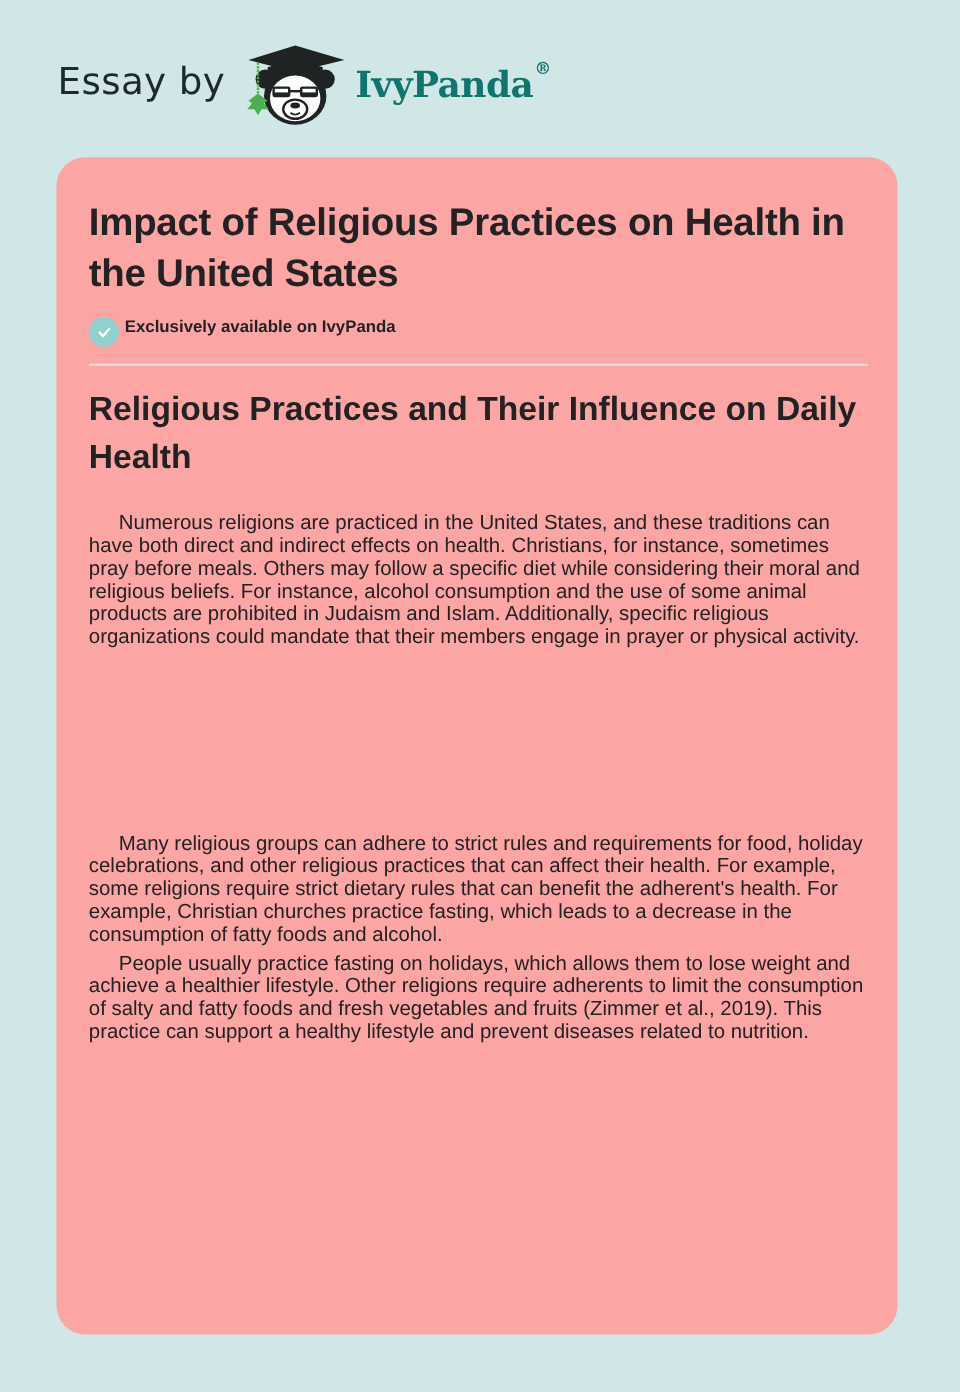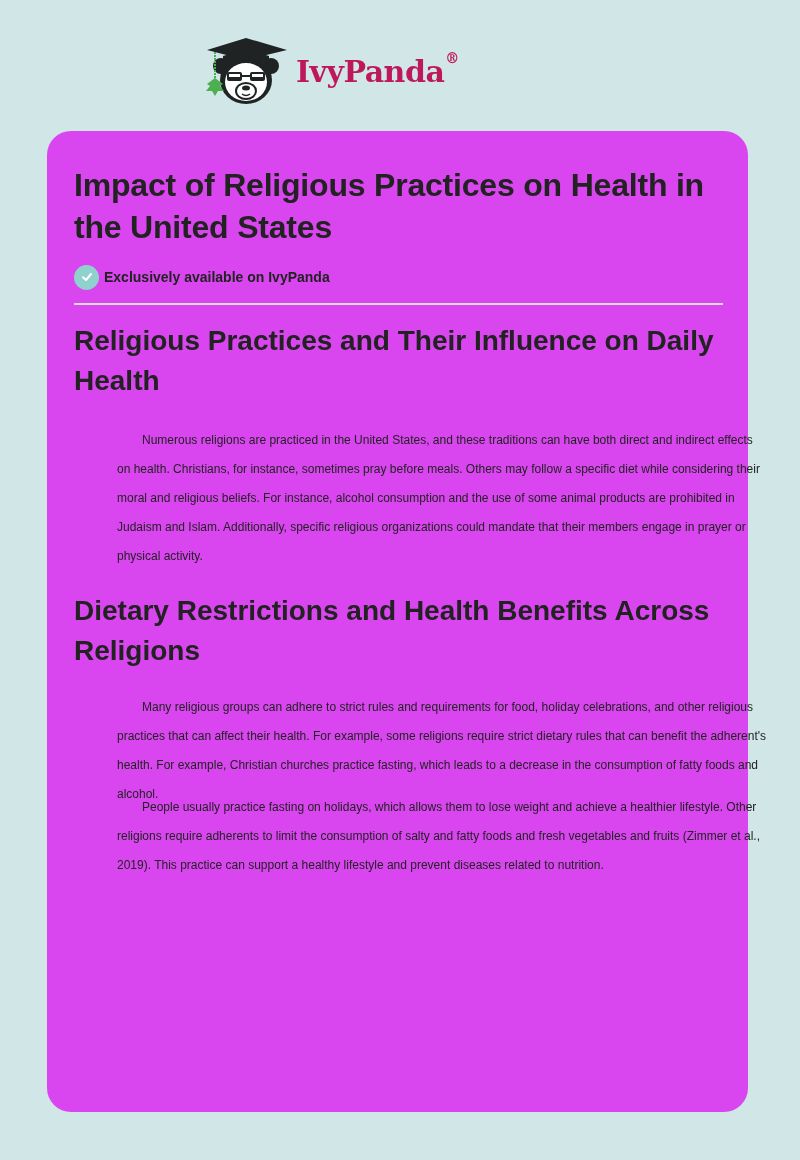--- a/index.html
+++ b/index.html
@@ -28,51 +28,50 @@
       position: absolute;
       left: 203px; top: 36px;
       width: 86px; height: 72px;
     }
     .brand {
       position: absolute;
       left: 296px; top: 54px;
       font-family: "DejaVu Serif", serif;
       font-weight: bold;
       font-size: 30px;
-      color: #be185d;
+      color: #0f766e;
       letter-spacing: -0.5px;
     }
     .brand sup {
       font-size: 14px;
       position: relative;
       top: -8px;
       margin-left: 1px;
     }
     .card {
       position: absolute;
       left: 47px; top: 131px;
       width: 701px; height: 981px;
-      background: #d946ef;
+      background: #fca5a5;
       border-radius: 24px;
     }
     .title {
       position: absolute;
       left: 27px; top: 33px;
       width: 650px;
       font-size: 32px;
       font-weight: bold;
       line-height: 42px;
       color: #222;
       letter-spacing: -0.2px;
     }
     .exclusive {
       position: absolute;
       left: 27px; top: 133px;
       display: flex;
-      align-items: center;
       height: 26px;
     }
     .check-icon {
       width: 25px; height: 25px;
       border-radius: 50%;
       background: #8fd1cc;
       display: flex;
       align-items: center;
       justify-content: center;
       margin-right: 5px;
@@ -94,31 +93,31 @@
       width: 640px;
       font-size: 28px;
       font-weight: bold;
       line-height: 40px;
       color: #222;
     }
     .para {
       position: absolute;
       left: 27px;
       width: 650px;
-      font-size: 12px;
-      line-height: 29px;
+      font-size: 17px;
+      line-height: 19px;
       color: #222;
       text-indent: 25px;
-      margin-left: 43px;
     }
   </style>
 </head>
 <body>
 
 <div class="header">
+  <div class="essay-by">Essay by</div>
   <svg class="logo-icon" viewBox="0 0 86 72">
 
     <polygon points="4,14 43,2 84,14 43,24" fill="#1f2323"></polygon>
 
     <circle cx="18" cy="30" r="8" fill="#1f2323"></circle>
     <circle cx="68" cy="30" r="8" fill="#1f2323"></circle>
 
     <ellipse cx="43" cy="44" rx="26" ry="24" fill="#1f2323"></ellipse>
     <ellipse cx="43" cy="46" rx="21" ry="19" fill="#ffffff"></ellipse>
 
@@ -151,16 +150,15 @@
         </svg>
     </span>
     <span class="exclusive-text">Exclusively available on IvyPanda</span>
   </div>
 
   <div class="divider"></div>
 
   <h2 class="h2" style="top:190px;">Religious Practices and Their Influence on Daily Health</h2>
   <p class="para" style="top:295px;">Numerous religions are practiced in the United States, and these traditions can have both direct and indirect effects on health. Christians, for instance, sometimes pray before meals. Others may follow a specific diet while considering their moral and religious beliefs. For instance, alcohol consumption and the use of some animal products are prohibited in Judaism and Islam. Additionally, specific religious organizations could mandate that their members engage in prayer or physical activity.</p>
 
-  <h2 class="h2" style="top:460px;">Dietary Restrictions and Health Benefits Across Religions</h2>
   <p class="para" style="top:562px;">Many religious groups can adhere to strict rules and requirements for food, holiday celebrations, and other religious practices that can affect their health. For example, some religions require strict dietary rules that can benefit the adherent's health. For example, Christian churches practice fasting, which leads to a decrease in the consumption of fatty foods and alcohol.</p>
   <p class="para" style="top:662px;">People usually practice fasting on holidays, which allows them to lose weight and achieve a healthier lifestyle. Other religions require adherents to limit the consumption of salty and fatty foods and fresh vegetables and fruits (Zimmer et al., 2019). This practice can support a healthy lifestyle and prevent diseases related to nutrition.</p>
 </div>
 
 </body></html>

